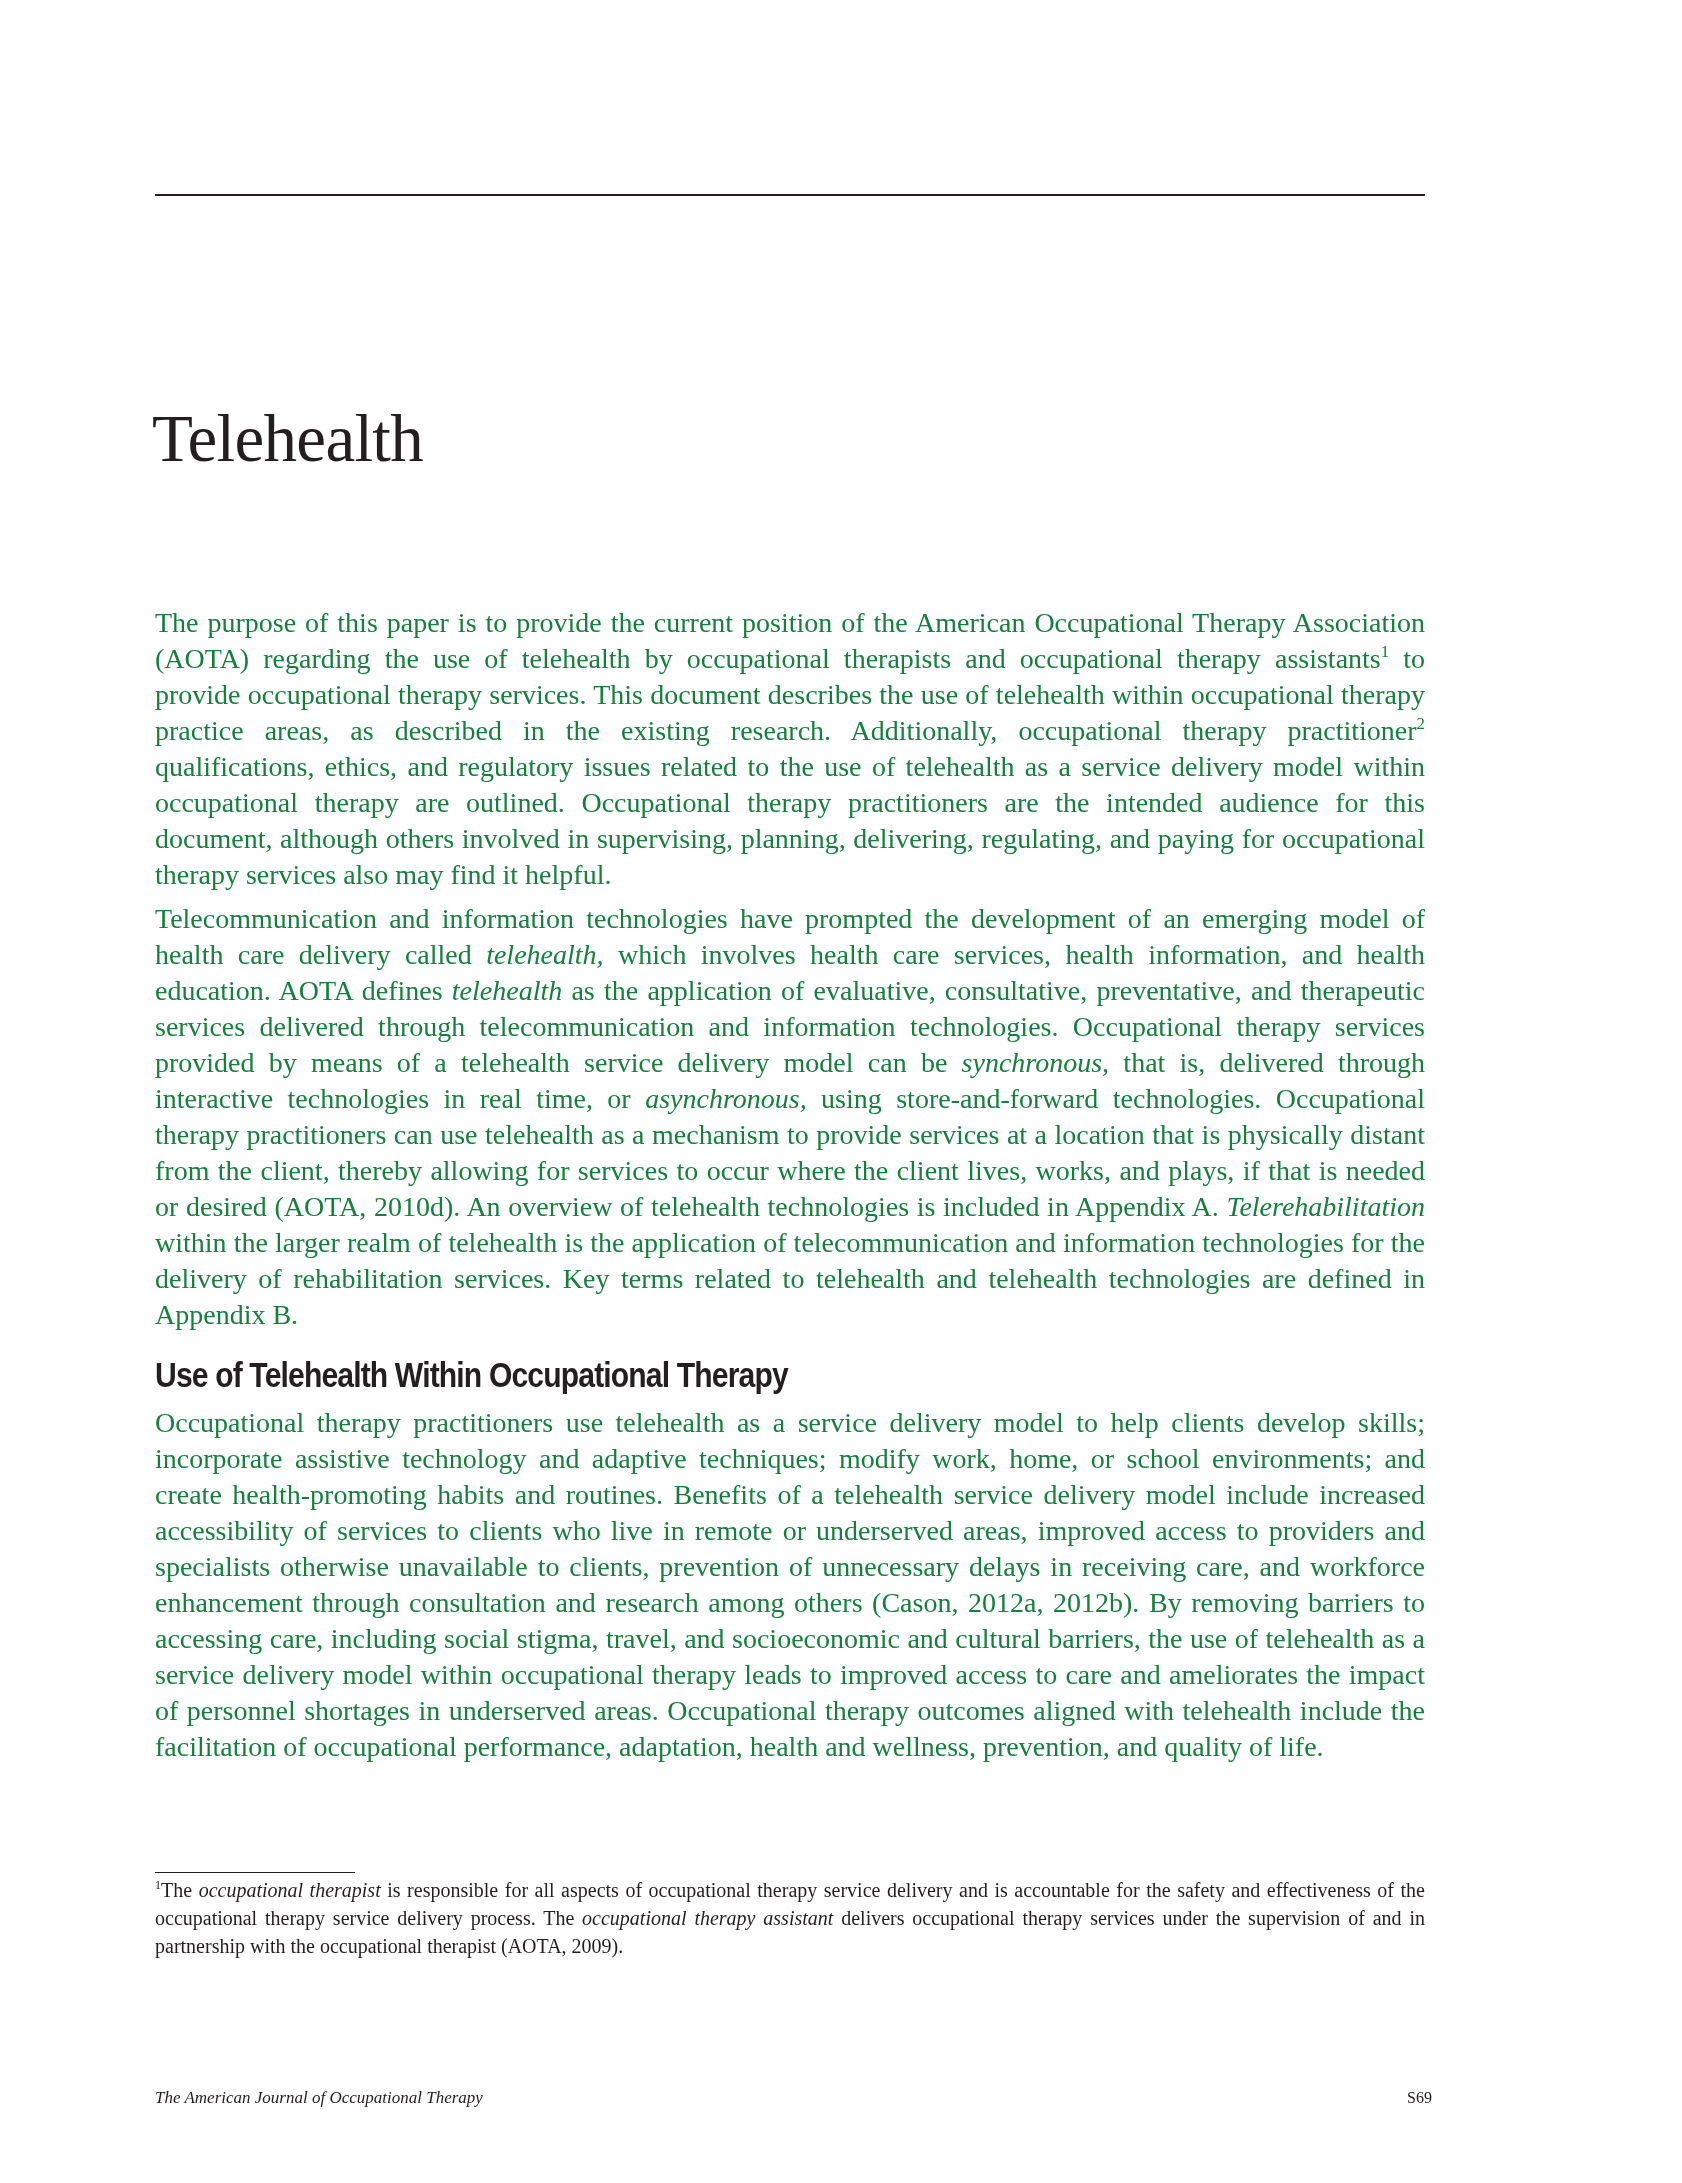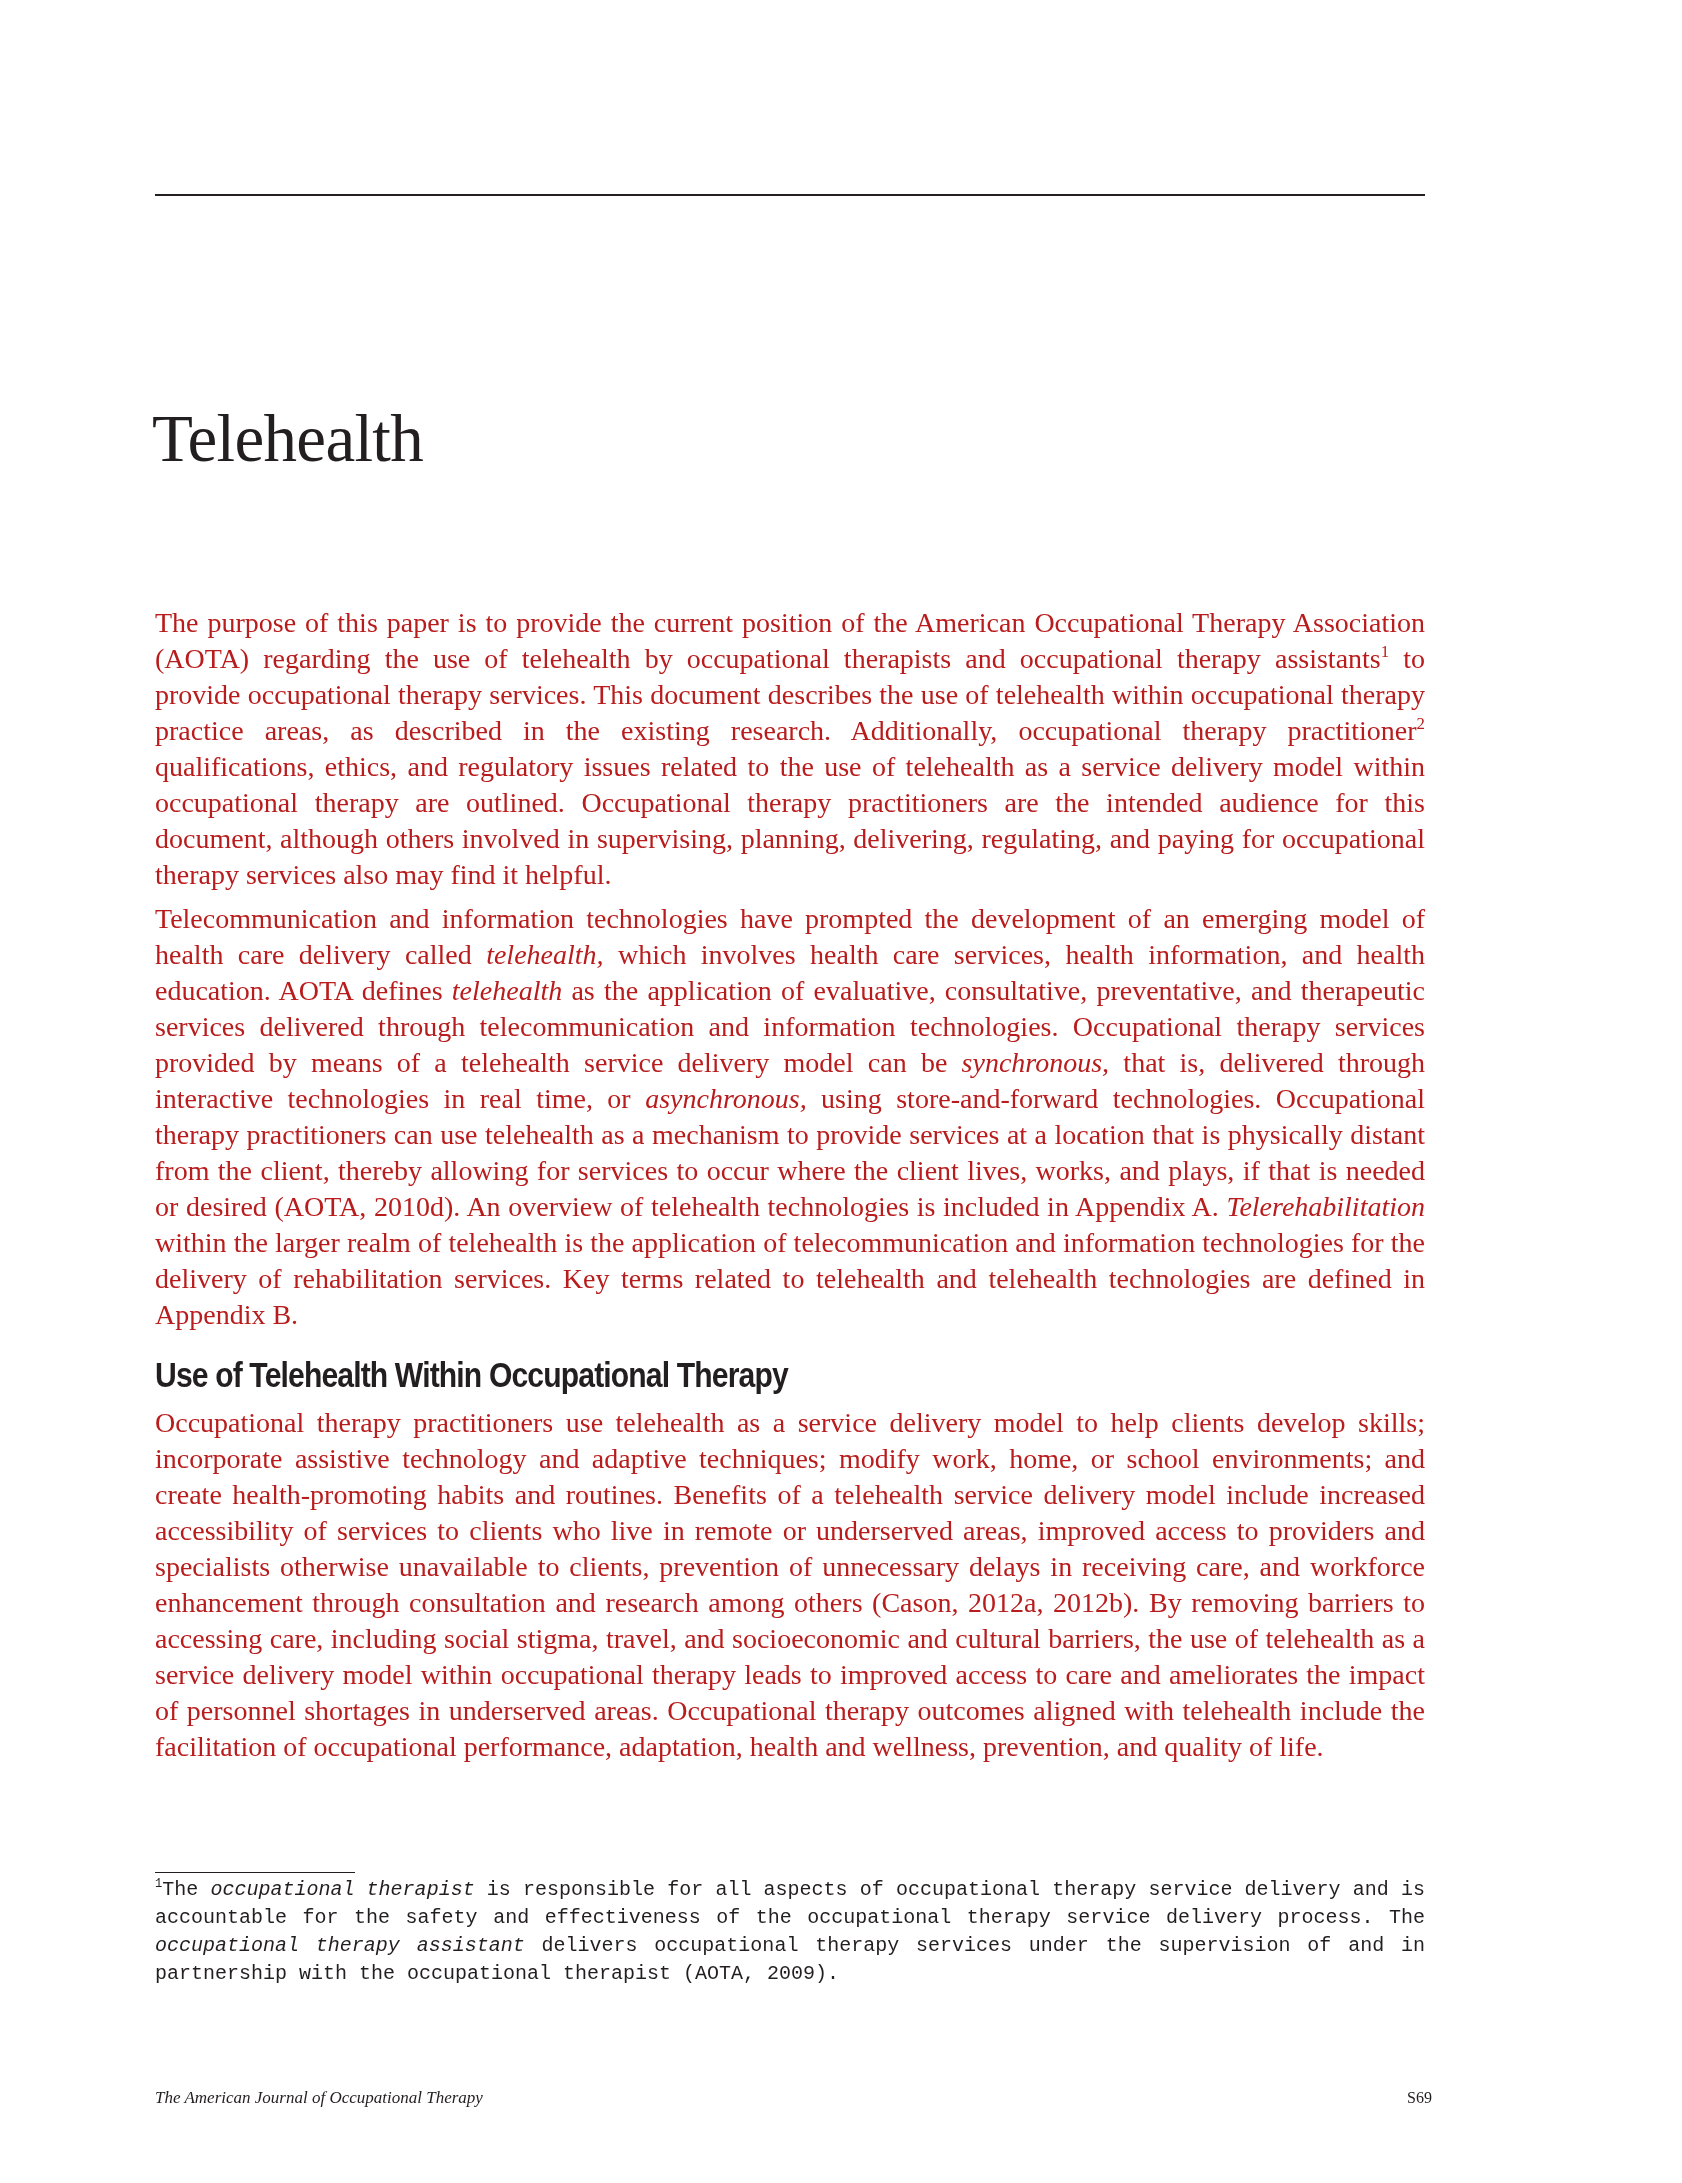--- a/index.html
+++ b/index.html
@@ -40,21 +40,21 @@
     left: 155px;
     top: 605px;
     width: 1270px;
   }
   .para {
     margin: 0 0 8px 0;
     font-size: 28px;
     line-height: 36px;
     text-align: justify;
     hyphens: manual;
-    color: #b91c1c;
+    color: #15803d;
   }
   .para sup {
     font-size: 0.6em;
     line-height: 0;
     vertical-align: 0.65em;
   }
   .para em { }
   .section-heading {
     margin: 21.4px 0 9.4px 0;
     font-family: "Liberation Sans", "DejaVu Sans", sans-serif;
@@ -80,21 +80,20 @@
     left: 155px;
     top: 1876px;
     width: 1270px;
   }
   .footnote {
     margin: 0 0 8px 0;
     font-size: 20px;
     line-height: 28px;
     text-align: justify;
     color: #231f20;
-    font-family: Liberation Mono, monospace;
   }
   .footnote sup {
     font-size: 0.6em;
     line-height: 0;
     vertical-align: 0.65em;
   }
   .footer-journal {
     position: absolute;
     left: 155px;
     top: 2084px;

